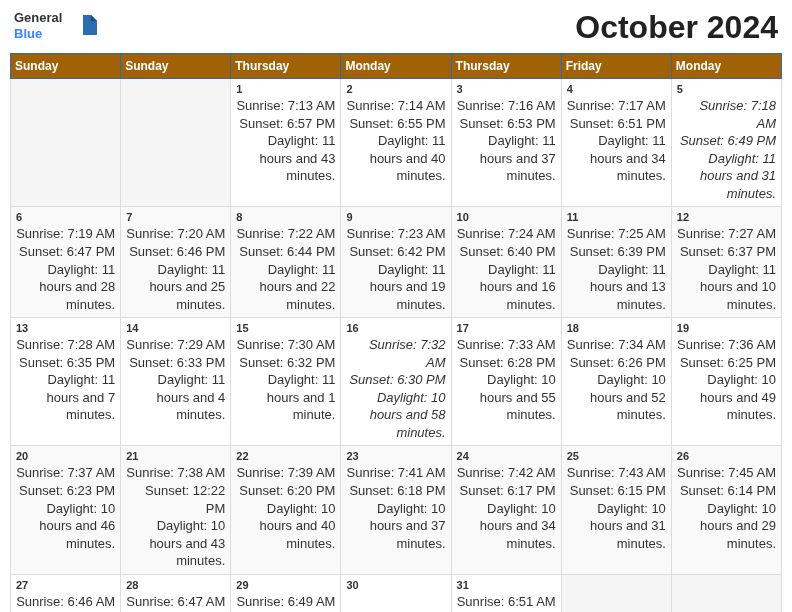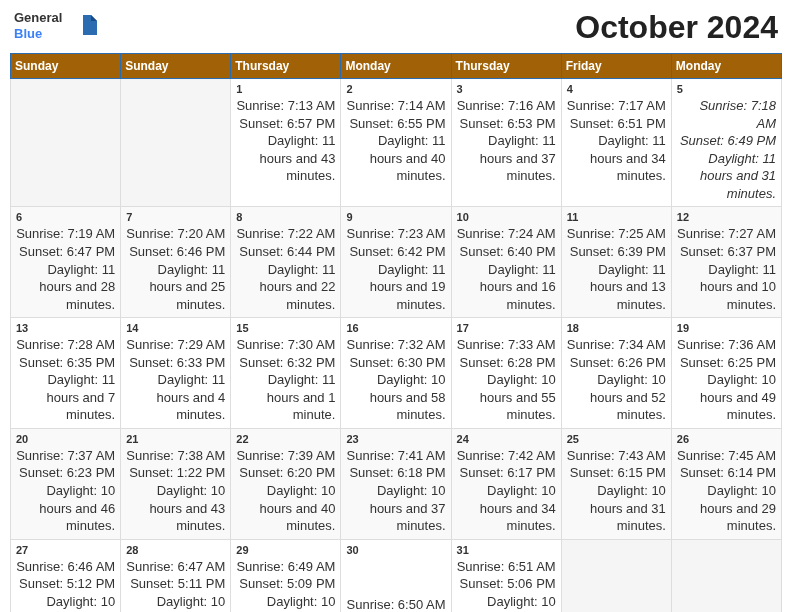--- a/index.html
+++ b/index.html
@@ -222,21 +222,21 @@
 Daylight: 11 hours and 4 minutes.</div>
         </td>
         <td>
           <span class="day-num">15</span>
           <div class="day-info" style="white-space: pre-line;">Sunrise: 7:30 AM
 Sunset: 6:32 PM
 Daylight: 11 hours and 1 minute.</div>
         </td>
         <td>
           <span class="day-num">16</span>
-          <div class="day-info" style="white-space: pre-line;">Sunrise: 7:32 AM
+          <div class="day-info" style="white-space: pre-line; font-style: italic;">Sunrise: 7:32 AM
 Sunset: 6:30 PM
 Daylight: 10 hours and 58 minutes.</div>
         </td>
         <td>
           <span class="day-num">17</span>
           <div class="day-info" style="white-space: pre-line;">Sunrise: 7:33 AM
 Sunset: 6:28 PM
 Daylight: 10 hours and 55 minutes.</div>
         </td>
         <td>
@@ -255,21 +255,21 @@
       <tr>
         <td>
           <span class="day-num">20</span>
           <div class="day-info" style="white-space: pre-line;">Sunrise: 7:37 AM
 Sunset: 6:23 PM
 Daylight: 10 hours and 46 minutes.</div>
         </td>
         <td>
           <span class="day-num">21</span>
           <div class="day-info" style="white-space: pre-line;">Sunrise: 7:38 AM
-Sunset: 1:22 PM
+Sunset: 12:22 PM
 Daylight: 10 hours and 43 minutes.</div>
         </td>
         <td>
           <span class="day-num">22</span>
           <div class="day-info" style="white-space: pre-line;">Sunrise: 7:39 AM
 Sunset: 6:20 PM
 Daylight: 10 hours and 40 minutes.</div>
         </td>
         <td>
           <span class="day-num">23</span>

